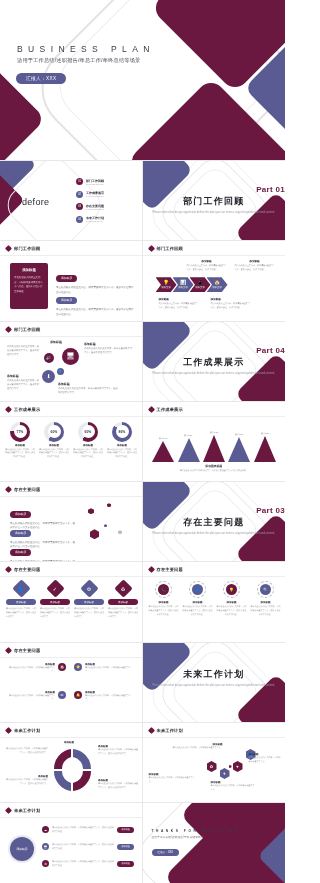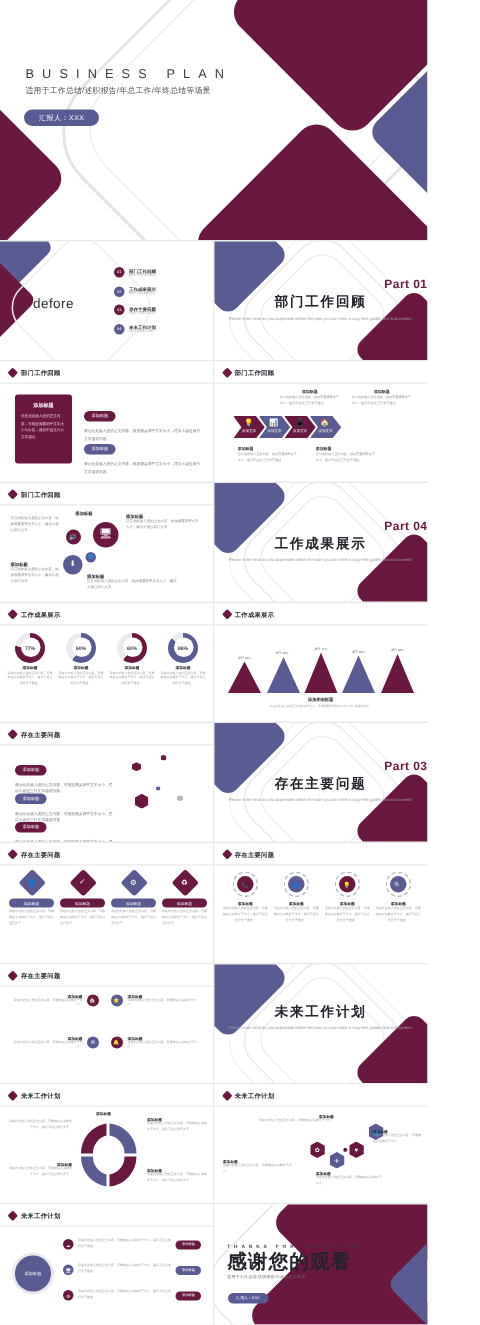--- a/index.html
+++ b/index.html
@@ -658,20 +658,19 @@
       </div>
     </div>
 
     <div class="slide">
       <div class="th-ring"></div>
       <div class="th-maroon-t"></div>
       <div class="th-maroon-b"></div>
       <div class="th-blue"></div>
       <div class="th-wrap">
         <div class="th-en">THANKS FOR WATCHING</div>
-        <div class="th-cn">感谢您的观看</div>
         <div class="th-sub">适用于工作总结/述职报告/年终总结等场景</div>
         <div class="th-badge">汇报人：XXX</div>
       </div>
     </div>
   </div>
 
 </div>
 
 </body></html>

